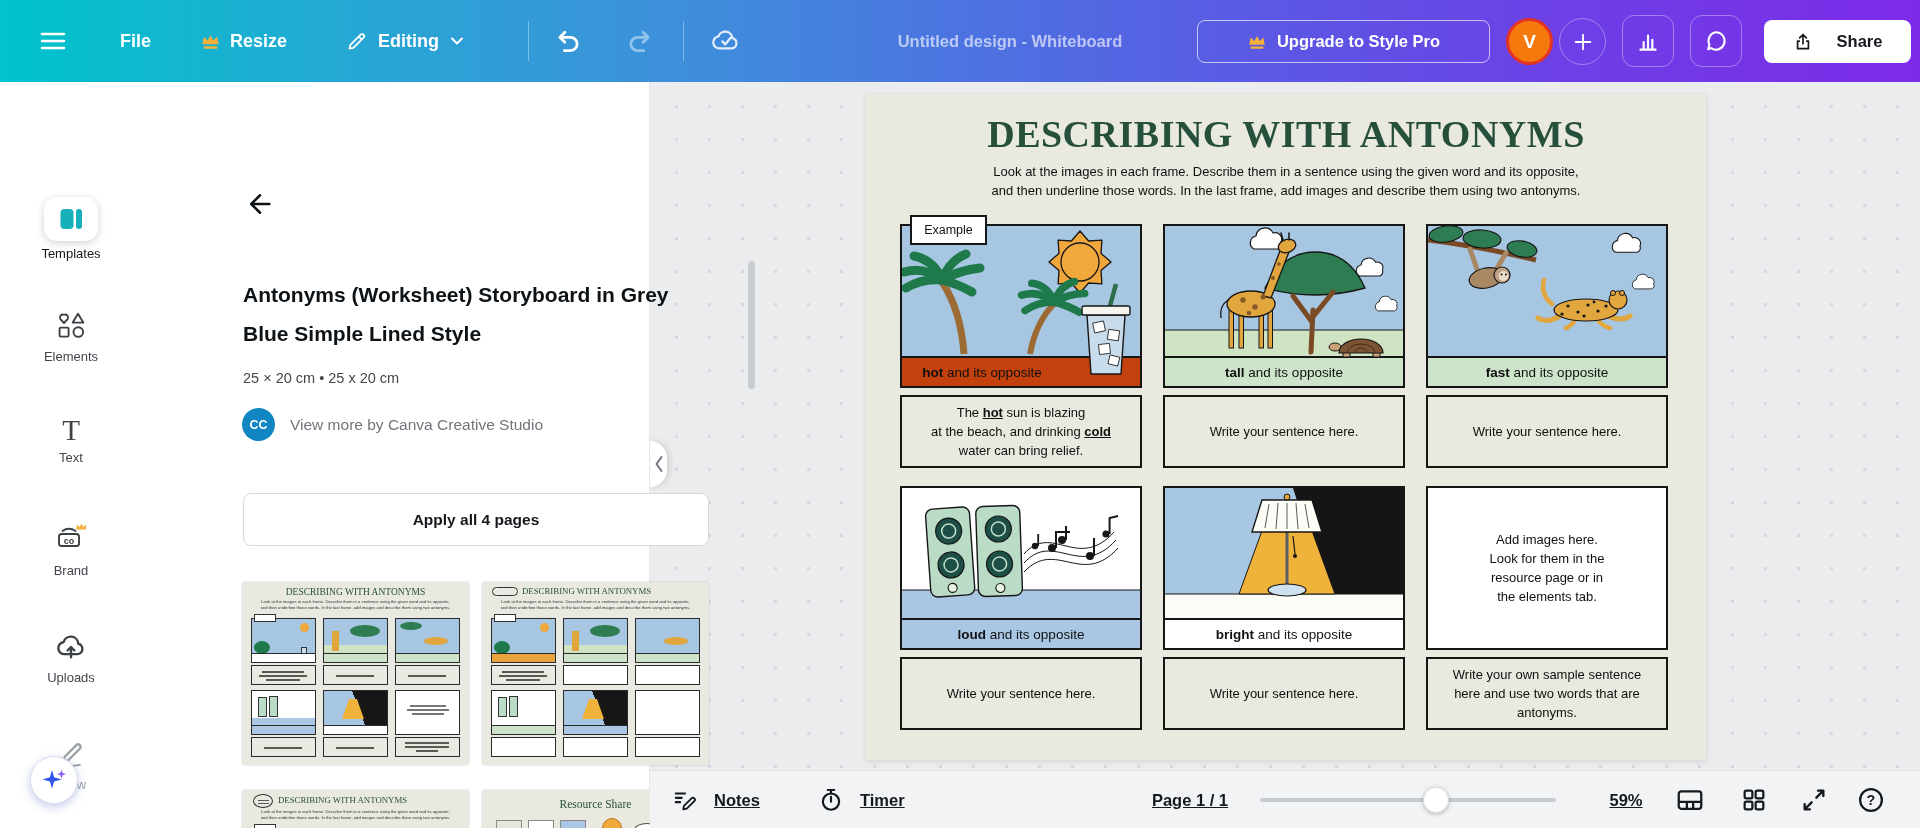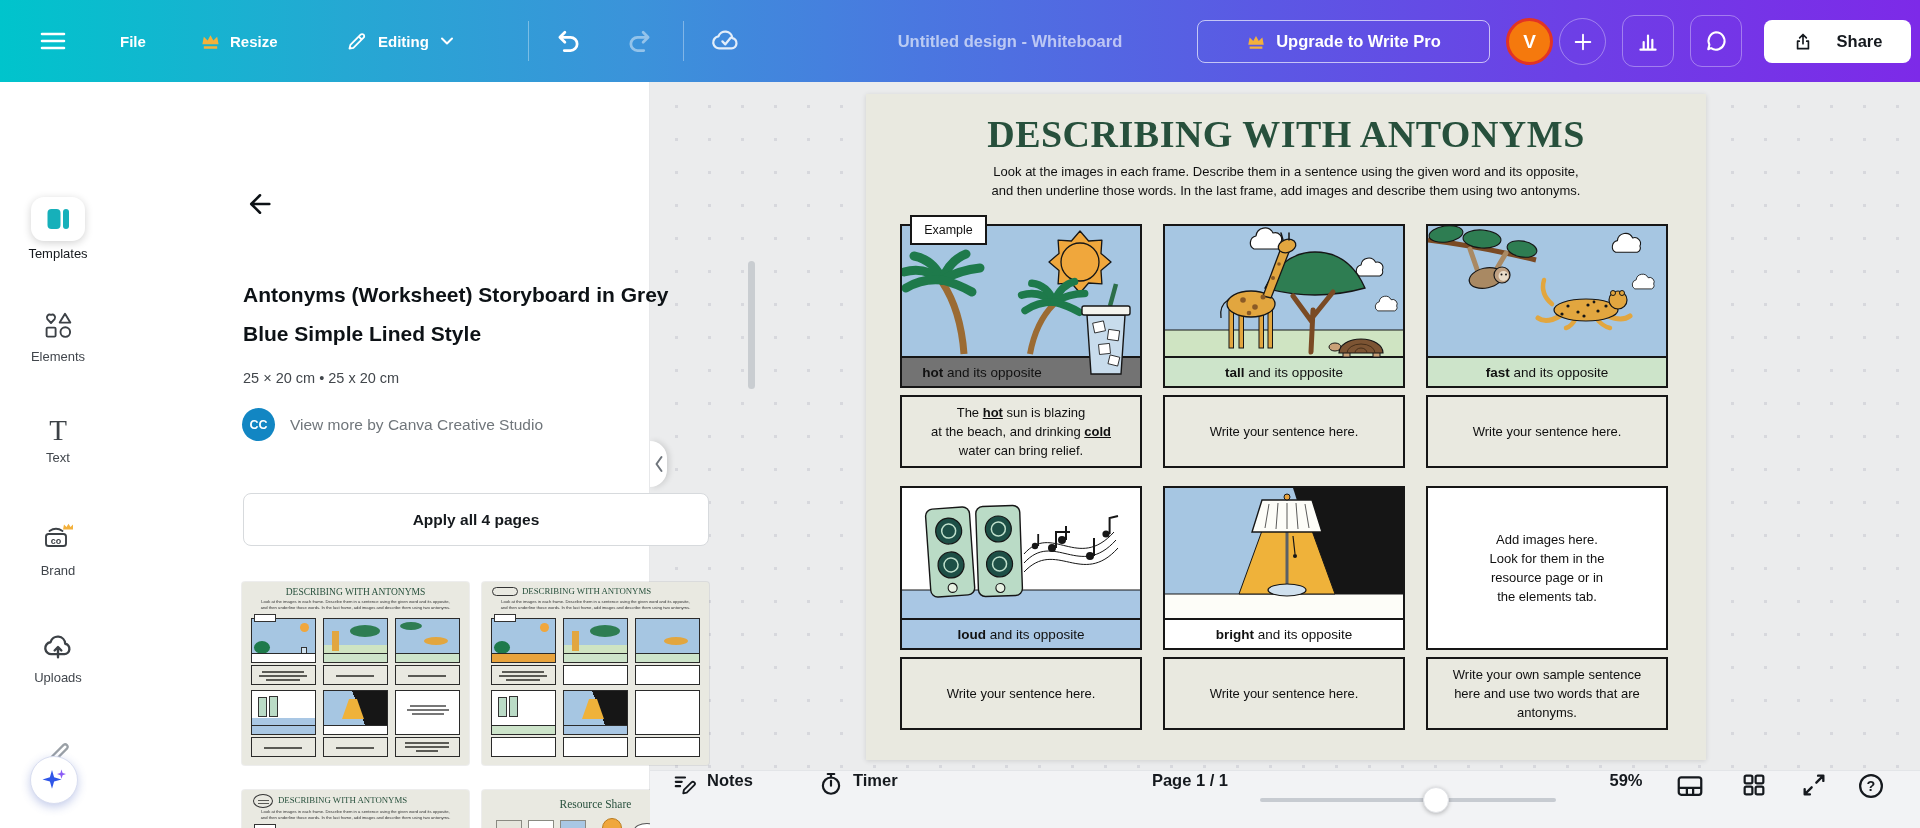--- a/index.html
+++ b/index.html
@@ -3,41 +3,41 @@
 <meta charset="utf-8">
 <style>
   * { margin:0; padding:0; box-sizing:border-box; }
   html,body { width:1920px; height:828px; overflow:hidden; background:#fff;
     font-family:"Liberation Sans", sans-serif; }
 
   
   .topbar { position:absolute; left:0; top:0; width:1920px; height:82px;
     background:linear-gradient(90deg,#00c4cc 0%,#25a8d3 18%,#3b93da 33%,#4a77e0 48%,#5b58e4 66%,#6d3fe6 82%,#7d2ae8 100%); z-index:30; }
   .tbtn { position:absolute; display:flex; align-items:center; gap:9px; height:82px; color:#fff;
-    font-size:15px; font-weight:700; cursor:pointer; }
+    font-size:18px; font-weight:700; cursor:pointer; }
   .tsep { position:absolute; top:21px; width:1px; height:40px; background:rgba(255,255,255,.35); }
   .doc-title { position:absolute; left:860px; top:0; width:300px; height:82px; line-height:82px;
     text-align:center; color:rgba(255,255,255,.62); font-size:16.5px; font-weight:700;
     white-space:nowrap; overflow:hidden; }
   .upgrade { position:absolute; left:1197px; top:20px; width:293px; height:43px; border:1.5px solid rgba(255,255,255,.65);
     border-radius:8px; display:flex; align-items:center; justify-content:center; gap:10px;
     color:#fff; font-size:16.5px; font-weight:700; cursor:pointer; }
   .avatar { position:absolute; left:1506px; top:18px; width:47px; height:47px; border-radius:50%;
     background:#f5790d; border:3px solid #e23325; color:#fff; font-size:19px; font-weight:700;
     display:flex; align-items:center; justify-content:center; cursor:pointer; }
   .plusbtn { position:absolute; left:1559px; top:18px; width:47px; height:47px; border-radius:50%;
     border:1.5px solid rgba(255,255,255,.35); display:flex; align-items:center; justify-content:center; cursor:pointer; }
   .sqbtn { position:absolute; top:15px; width:52px; height:52px; border-radius:12px;
     border:1px solid rgba(255,255,255,.35); display:flex; align-items:center; justify-content:center; cursor:pointer; }
   .share { position:absolute; left:1764px; top:20px; width:147px; height:43px; background:#fff; border-radius:8px;
     display:flex; align-items:center; justify-content:center; gap:24px; color:#15191e;
     font-size:16.5px; font-weight:700; cursor:pointer; }
 
   
-  .sidebar { position:absolute; left:3px; top:82px; width:110px; bottom:0; background:#fff; z-index:20; }
+  .sidebar { position:absolute; left:16px; top:82px; width:110px; bottom:0; background:#fff; z-index:20; }
   .sbitem { position:absolute; left:0; width:110px; text-align:center; cursor:pointer; }
   .sblabel { font-size:13px; color:#41464c; margin-top:5px; }
   .tplbox { width:54px; height:44px; margin:0 auto; background:#fff; border-radius:13px;
     box-shadow:0 2px 8px rgba(0,0,0,.18); display:flex; align-items:center; justify-content:center; }
   .aibtn { position:absolute; left:30px; top:756px; width:48px; height:48px; border-radius:50%; background:#fff;
     border:1.5px solid #d9def0; box-shadow:0 3px 10px rgba(62,88,190,.3); z-index:40;
     display:flex; align-items:center; justify-content:center; cursor:pointer; }
 
   
   .panel { position:absolute; left:110px; top:82px; width:540px; bottom:0; background:#fff;
@@ -85,22 +85,22 @@
     display:flex; flex-direction:column; align-items:center; justify-content:center;
     font-size:13px; line-height:19px; color:#101010; text-align:center; }
   .ul { font-weight:700; text-decoration:underline; }
   .badge { position:absolute; left:44px; top:121px; width:77px; height:30px; background:#fff;
     border:2px solid #161616; z-index:5; display:flex; align-items:center; justify-content:center;
     font-size:12.5px; color:#111; }
 
   
   .bottombar { position:absolute; left:650px; right:0; bottom:0; height:58px; background:#f2f3f5;
     border-top:1px solid #e3e5e8; z-index:25; }
-  .bitem { position:absolute; top:0; height:58px; display:flex; gap:9px;
-    color:#15191e; font-size:16.5px; font-weight:700; cursor:pointer; }
+  .bitem { position:absolute; top:0; height:58px; display:flex; align-items:center; gap:16px;
+    color:#15191e; font-size:16.5px; font-weight:700; cursor:pointer;text-decoration:underline; }
   .track { position:absolute; left:610px; top:27px; width:296px; height:4px; border-radius:2px; background:#c7cbd1; cursor:pointer; }
   .knob { position:absolute; left:163px; top:-11px; width:26px; height:26px; border-radius:50%; background:#fff;
     border:1px solid #e0e2e6; box-shadow:0 1px 4px rgba(0,0,0,.25); }
 </style>
 </head>
 <body>
 
 <header class="topbar">
   <div class="tbtn" style="left:40px">
     <svg width="26" height="26" viewBox="0 0 26 26">
@@ -146,21 +146,21 @@
     <svg width="34" height="32" viewBox="0 0 24 24">
         <path d="M7.5 17.5 h8.7 a3.9 3.9 0 0 0 0.6 -7.7 A5.4 5.4 0 0 0 6.3 8.6 A4.4 4.4 0 0 0 7.5 17.5 Z" fill="none" stroke="rgba(255,255,255,.85)" stroke-width="1.7" stroke-linejoin="round"></path>
         <path d="M9.3 12.3 L11.5 14.5 L15.5 9.6" fill="none" stroke="rgba(255,255,255,.85)" stroke-width="1.7" stroke-linecap="round" stroke-linejoin="round"></path>
       </svg>
   </div>
   <div class="doc-title">Untitled design - Whiteboard</div>
   <div class="upgrade">
     <svg width="20" height="18" viewBox="0 0 22 19">
         <path d="M2.5 12.5 L4 4.5 L8 8.5 L11 3 L14 8.5 L18 4.5 L19.5 12.5 Z M4 14.5 h14 v2.5 h-14 Z" fill="#f3b13c"></path>
       </svg>
-    <span>Upgrade to Write Pro</span>
+    <span>Upgrade to Style Pro</span>
   </div>
   <div class="avatar">
       <span>V</span>
     </div>
   <div class="plusbtn">
     <svg width="22" height="22" viewBox="0 0 24 24">
         <path d="M12 4 V20 M4 12 H20" stroke="#fff" stroke-width="2" stroke-linecap="round"></path>
       </svg>
   </div>
   <div class="sqbtn" style="left:1622px">
@@ -387,21 +387,21 @@
   </div>
 
   <div class="page">
     <h1 class="wtitle">DESCRIBING WITH ANTONYMS</h1>
     <div class="wsub" style="top:70px">Look at the images in each frame. Describe them in a sentence using the given word and its opposite,</div>
     <div class="wsub" style="top:89px">and then underline those words. In the last frame, add images and describe them using two antonyms.</div>
     <div class="badge">Example</div>
 
     <div class="fcell" style="left:34px;top:130px">
       <div class="fimg" style="background:#a6c6e2"></div>
-      <div class="fstrip" style="background:#737373;padding-right:78px">
+      <div class="fstrip" style="background:#c2410c;padding-right:78px">
         <span><b>hot</b><span> and its opposite</span></span>
       </div>
       <svg class="art" viewBox="0 0 238 160">
         <g transform="translate(178,36)">
           <path d="M31 0 L21 8.6 L21.9 21.9 L8.6 21 L0 31 L-8.6 21 L-21.9 21.9 L-21 8.6 L-31 0 L-21 -8.6 L-21.9 -21.9 L-8.6 -21 L0 -31 L8.6 -21 L21.9 -21.9 L21 -8.6 Z" fill="#f0a73c" stroke="#161616" stroke-width="1.3" stroke-linejoin="round"></path>
           <circle r="19" fill="none" stroke="#161616" stroke-width="1.3"></circle>
         </g>
         <path d="M62 128 C60 100 52 74 40 56" fill="none" stroke="#9b6b33" stroke-width="7"></path>
         <g transform="translate(40,54)" stroke="#1e7a4b" stroke-width="9" stroke-linecap="round" fill="none">
           <path d="M0 0 Q-18 -14 -38 -8"></path>

